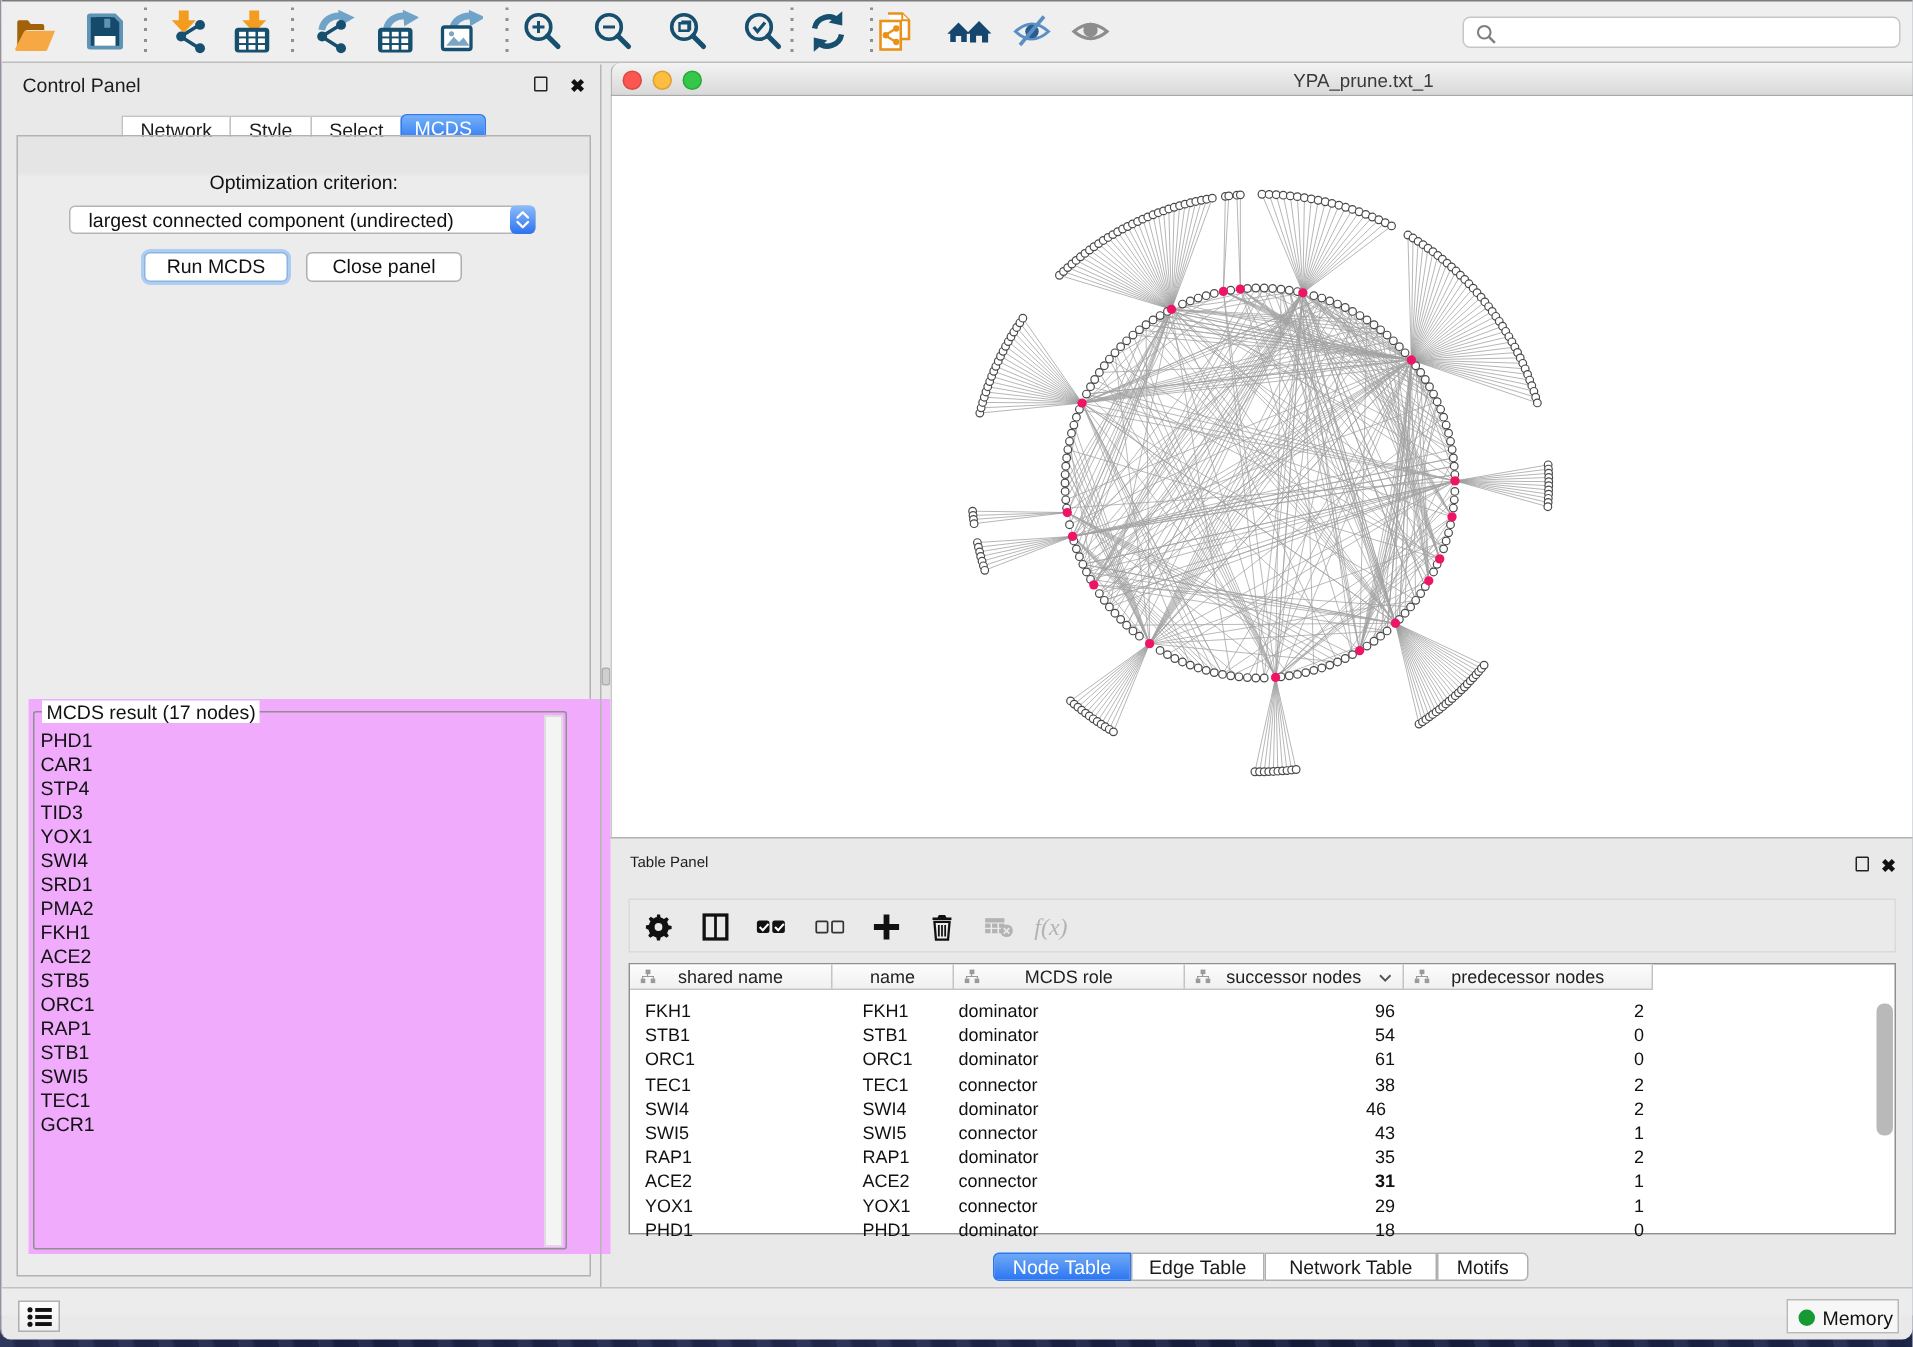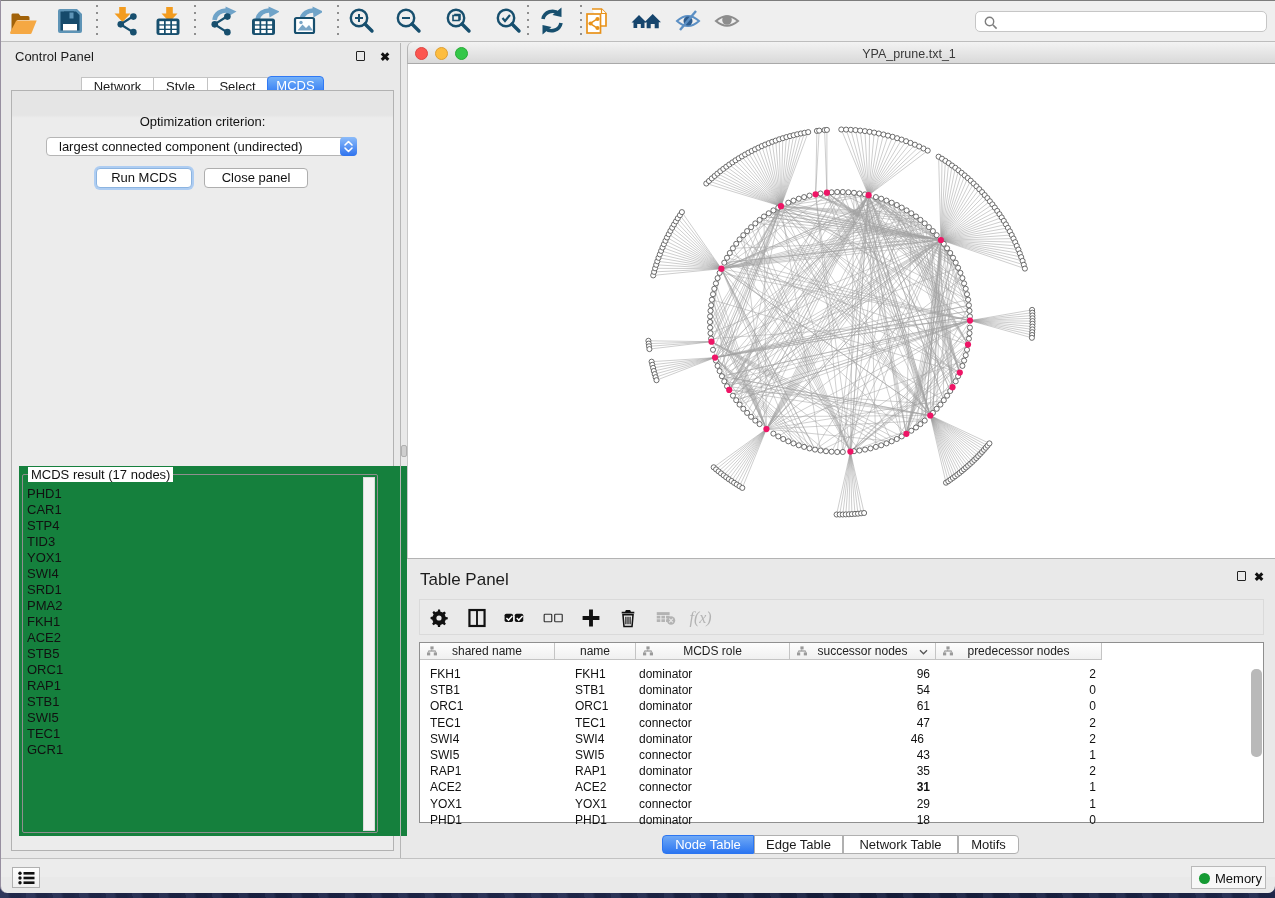--- a/index.html
+++ b/index.html
@@ -28,39 +28,39 @@
 #opt-label { position:absolute; left:10px; top:114px; width:383px; text-align:center; font-size:13px; color:#111; }
 #dd { position:absolute; left:45px; top:137px; width:311px; height:19px; background:#fff;
   border:1px solid #b5b5b5; border-radius:4px; font-size:13px; color:#111; line-height:17px; padding-left:12px; }
 #dd-cap { position:absolute; right:-1px; top:-1px; width:17px; height:19px; border-radius:4px;
   background:linear-gradient(#8cbcfa,#2e72ee); }
 #dd-cap svg { position:absolute; left:3px; top:3px; }
 .btn { position:absolute; top:168px; height:20px; background:#fff; border:1px solid #aeaeae; border-radius:4px;
   font-size:13px; color:#111; text-align:center; line-height:18px; }
 #btn-run { left:95px; width:96px; box-shadow:0 0 0 2px #aecdf2; border-color:#8cb4e0; }
 #btn-close { left:203px; width:104px; }
-#mcds-box { position:absolute; left:18px; top:466px; width:421px; height:370px; background:#15803d;padding-left:16px; }
+#mcds-box { position:absolute; left:18px; top:466px; width:421px; height:370px; background:#f0abfc;padding-left:16px; }
 #mcds-fs { position:absolute; left:3px; top:8px; width:356px; height:359px; border:1px solid #8f8f8f; border-radius:2px; }
 #mcds-legend { position:absolute; left:5px; top:-8px; background:#fff; padding:0 3px; font-size:13px; color:#111; }
 #mcds-list { position:absolute; left:4px; top:11px; font-size:13px; color:#111; line-height:16px; }
 #mcds-scroll { position:absolute; right:2px; top:2px; width:12px; height:354px; background:#f4f4f4; border:1px solid #dcdcdc; }
 
 #vdiv { position:absolute; left:399px; top:43px; width:1px; height:815px; background:#b6b6b6; }
 #vhandle { position:absolute; left:400px; top:445px; width:6px; height:12px; background:#cfcfcf; border:1px solid #b0b0b0; border-radius:2px; }
 
 #netwin { position:absolute; left:406px; top:42px; width:869px; height:516px; }
 #net-title { position:absolute; left:0; top:0; width:869px; height:22px;
   background:linear-gradient(#f3f3f3,#d9d9d9); border-bottom:1px solid #a9a9a9; border-radius:6px 0 0 0;
   border-left:1px solid #b5b5b5; }
 .tl { position:absolute; top:5px; width:13px; height:13px; border-radius:50%; }
 #net-title span { position:absolute; left:501px; top:4.5px; transform:translateX(-50%); font-size:12.5px; color:#3a3a3a; }
 #canvas { position:absolute; left:0; top:22px; width:869px; height:494px; background:#fff; border-left:1px solid #c8c8c8; }
 
 #tp { position:absolute; left:406px; top:558px; width:869px; height:300px; background:#e9e9e9; border-top:1px solid #b3b3b3; }
-#tp-title { position:absolute; left:13px; top:11px; font-size:17px; color:#1c1c1c; }
+#tp-title { position:absolute; left:13px; top:11px; font-size:10px; color:#1c1c1c; }
 #tp-toolbar svg { transform:scale(0.84); } #tp-toolbar { position:absolute; left:12px; top:40px; width:845px; height:36px; background:#eaeaea; border:1px solid #dadada; }
 #tbl { position:absolute; left:12px; top:83px; width:845px; height:181px; background:#fff; border:1px solid #8f8f8f; }
 #tbl-head { position:absolute; left:0; top:0; width:682px; height:17px; background:linear-gradient(#fdfdfd,#f0f0f0);
   border-bottom:1px solid #c4c4c4; font-size:12px; color:#222; }
 .hcell { position:absolute; top:0; height:17px; border-right:1px solid #c4c4c4; text-align:center; line-height:16px; }
 .hic { position:absolute; left:7px; top:3px; } .hchev { position:absolute; right:7px; top:6px; }
 .trow { position:absolute; font-size:12px; color:#111; height:16px; line-height:16px; }
 .num { position:absolute; text-align:right; }
 #tbl-thumb { position:absolute; right:1px; top:26px; width:11px; height:88px; background:#b9b9b9; border-radius:5px; }
 .btab { position:absolute; top:276px; height:19px; background:#fff; border:1px solid #b0b0b0; font-size:13px;
@@ -1182,21 +1182,21 @@
         <div class="trow num" style="left:370px;top:38.5px;width:140px;">54</div>
         <div class="trow num" style="left:516px;top:38.5px;width:160px;">0</div>
         <div class="trow" style="left:10px;top:54.5px;">ORC1</div>
         <div class="trow" style="left:155px;top:54.5px;">ORC1</div>
         <div class="trow" style="left:219px;top:54.5px;">dominator</div>
         <div class="trow num" style="left:370px;top:54.5px;width:140px;">61</div>
         <div class="trow num" style="left:516px;top:54.5px;width:160px;">0</div>
         <div class="trow" style="left:10px;top:71.5px;">TEC1</div>
         <div class="trow" style="left:155px;top:71.5px;">TEC1</div>
         <div class="trow" style="left:219px;top:71.5px;">connector</div>
-        <div class="trow num" style="left:370px;top:71.5px;width:140px;">47</div>
+        <div class="trow num" style="left:370px;top:71.5px;width:140px;">38</div>
         <div class="trow num" style="left:516px;top:71.5px;width:160px;">2</div>
         <div class="trow" style="left:10px;top:87.5px;">SWI4</div>
         <div class="trow" style="left:155px;top:87.5px;">SWI4</div>
         <div class="trow" style="left:219px;top:87.5px;">dominator</div>
         <div class="trow num" style="left:364px;top:87.5px;width:140px;">46</div>
         <div class="trow num" style="left:516px;top:87.5px;width:160px;">2</div>
         <div class="trow" style="left:10px;top:103.5px;">SWI5</div>
         <div class="trow" style="left:155px;top:103.5px;">SWI5</div>
         <div class="trow" style="left:219px;top:103.5px;">connector</div>
         <div class="trow num" style="left:370px;top:103.5px;width:140px;">43</div>

